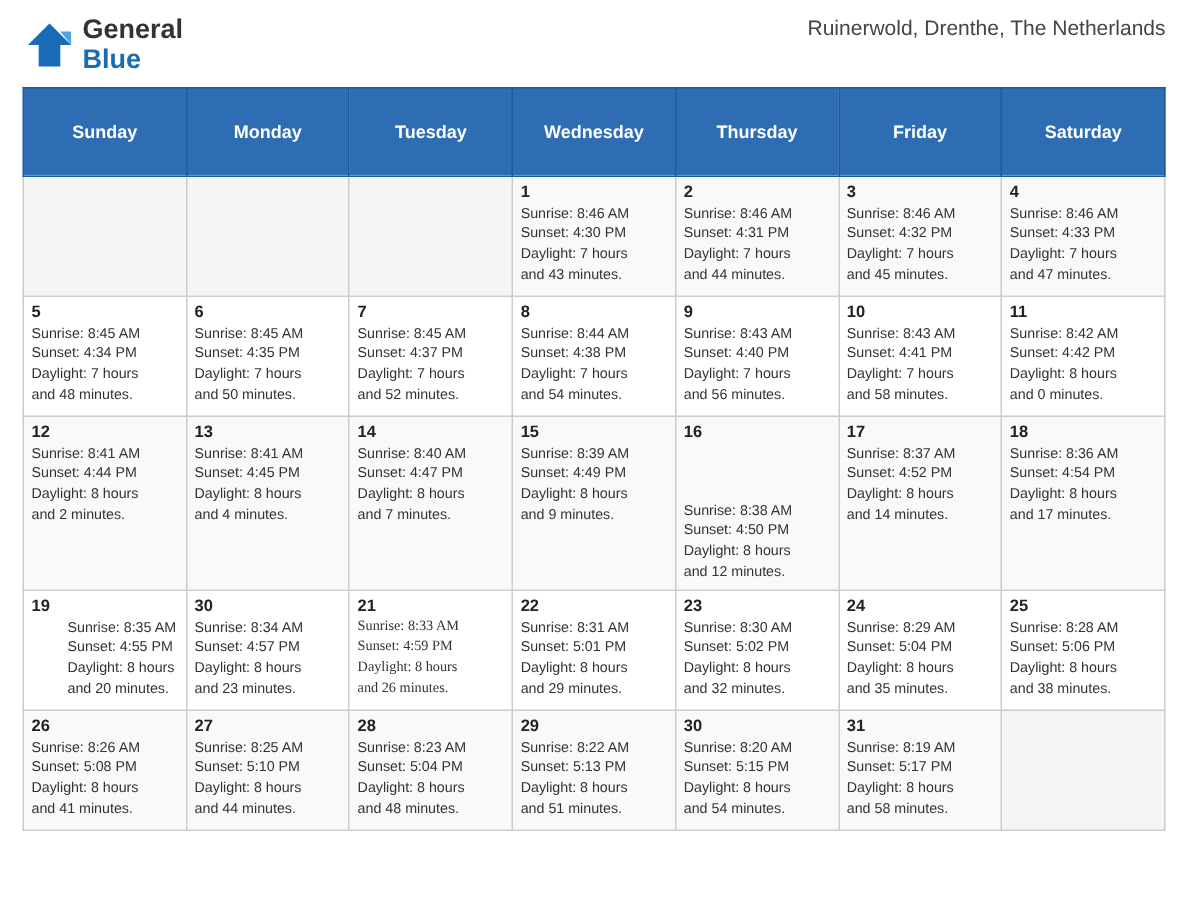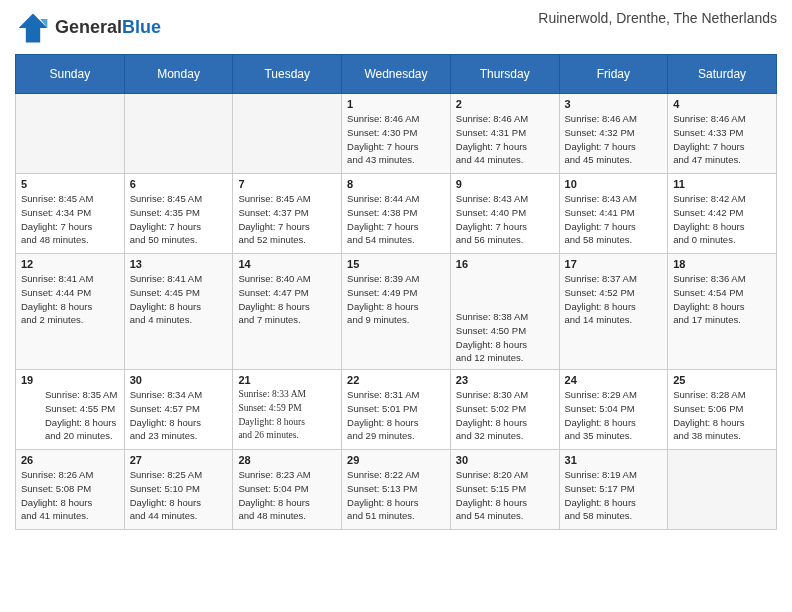--- a/index.html
+++ b/index.html
@@ -16,21 +16,21 @@
       justify-content: space-between;
       margin-bottom: 8px;
     }
     .logo {
       display: flex;
       align-items: center;
       gap: 4px;
     }
     .logo-text {
       display: flex;
-      flex-direction: row;
+      flex-direction: column;
       font-size: 18px;
       font-weight: bold;
       line-height: 1.1;
     }
     .logo-general { color: #333; }
     .logo-blue { color: #1a6bb5; }
     .logo-icon {
       width: 36px;
       height: 36px;
     }
@@ -48,24 +48,24 @@
       color: #444;
     }
     .calendar-table {
       width: 100%;
       border-collapse: collapse;
       font-size: 11px;
     }
     .calendar-table thead tr th {
       background-color: #2e6db4;
       color: #fff;
-      padding: 12px 4px;
+      padding: 22px 4px;
       text-align: center;
       font-size: 12px;
-      font-weight: normal;
+      font-weight: bold;
       border: 1px solid #1a5a9e;
     }
     .calendar-table tbody tr td {
       border: 1px solid #ccc;
       vertical-align: top;
       padding: 4px 5px;
       width: calc(100% / 7);
       min-height: 70px;
       height: 80px;
       background: #fff;

